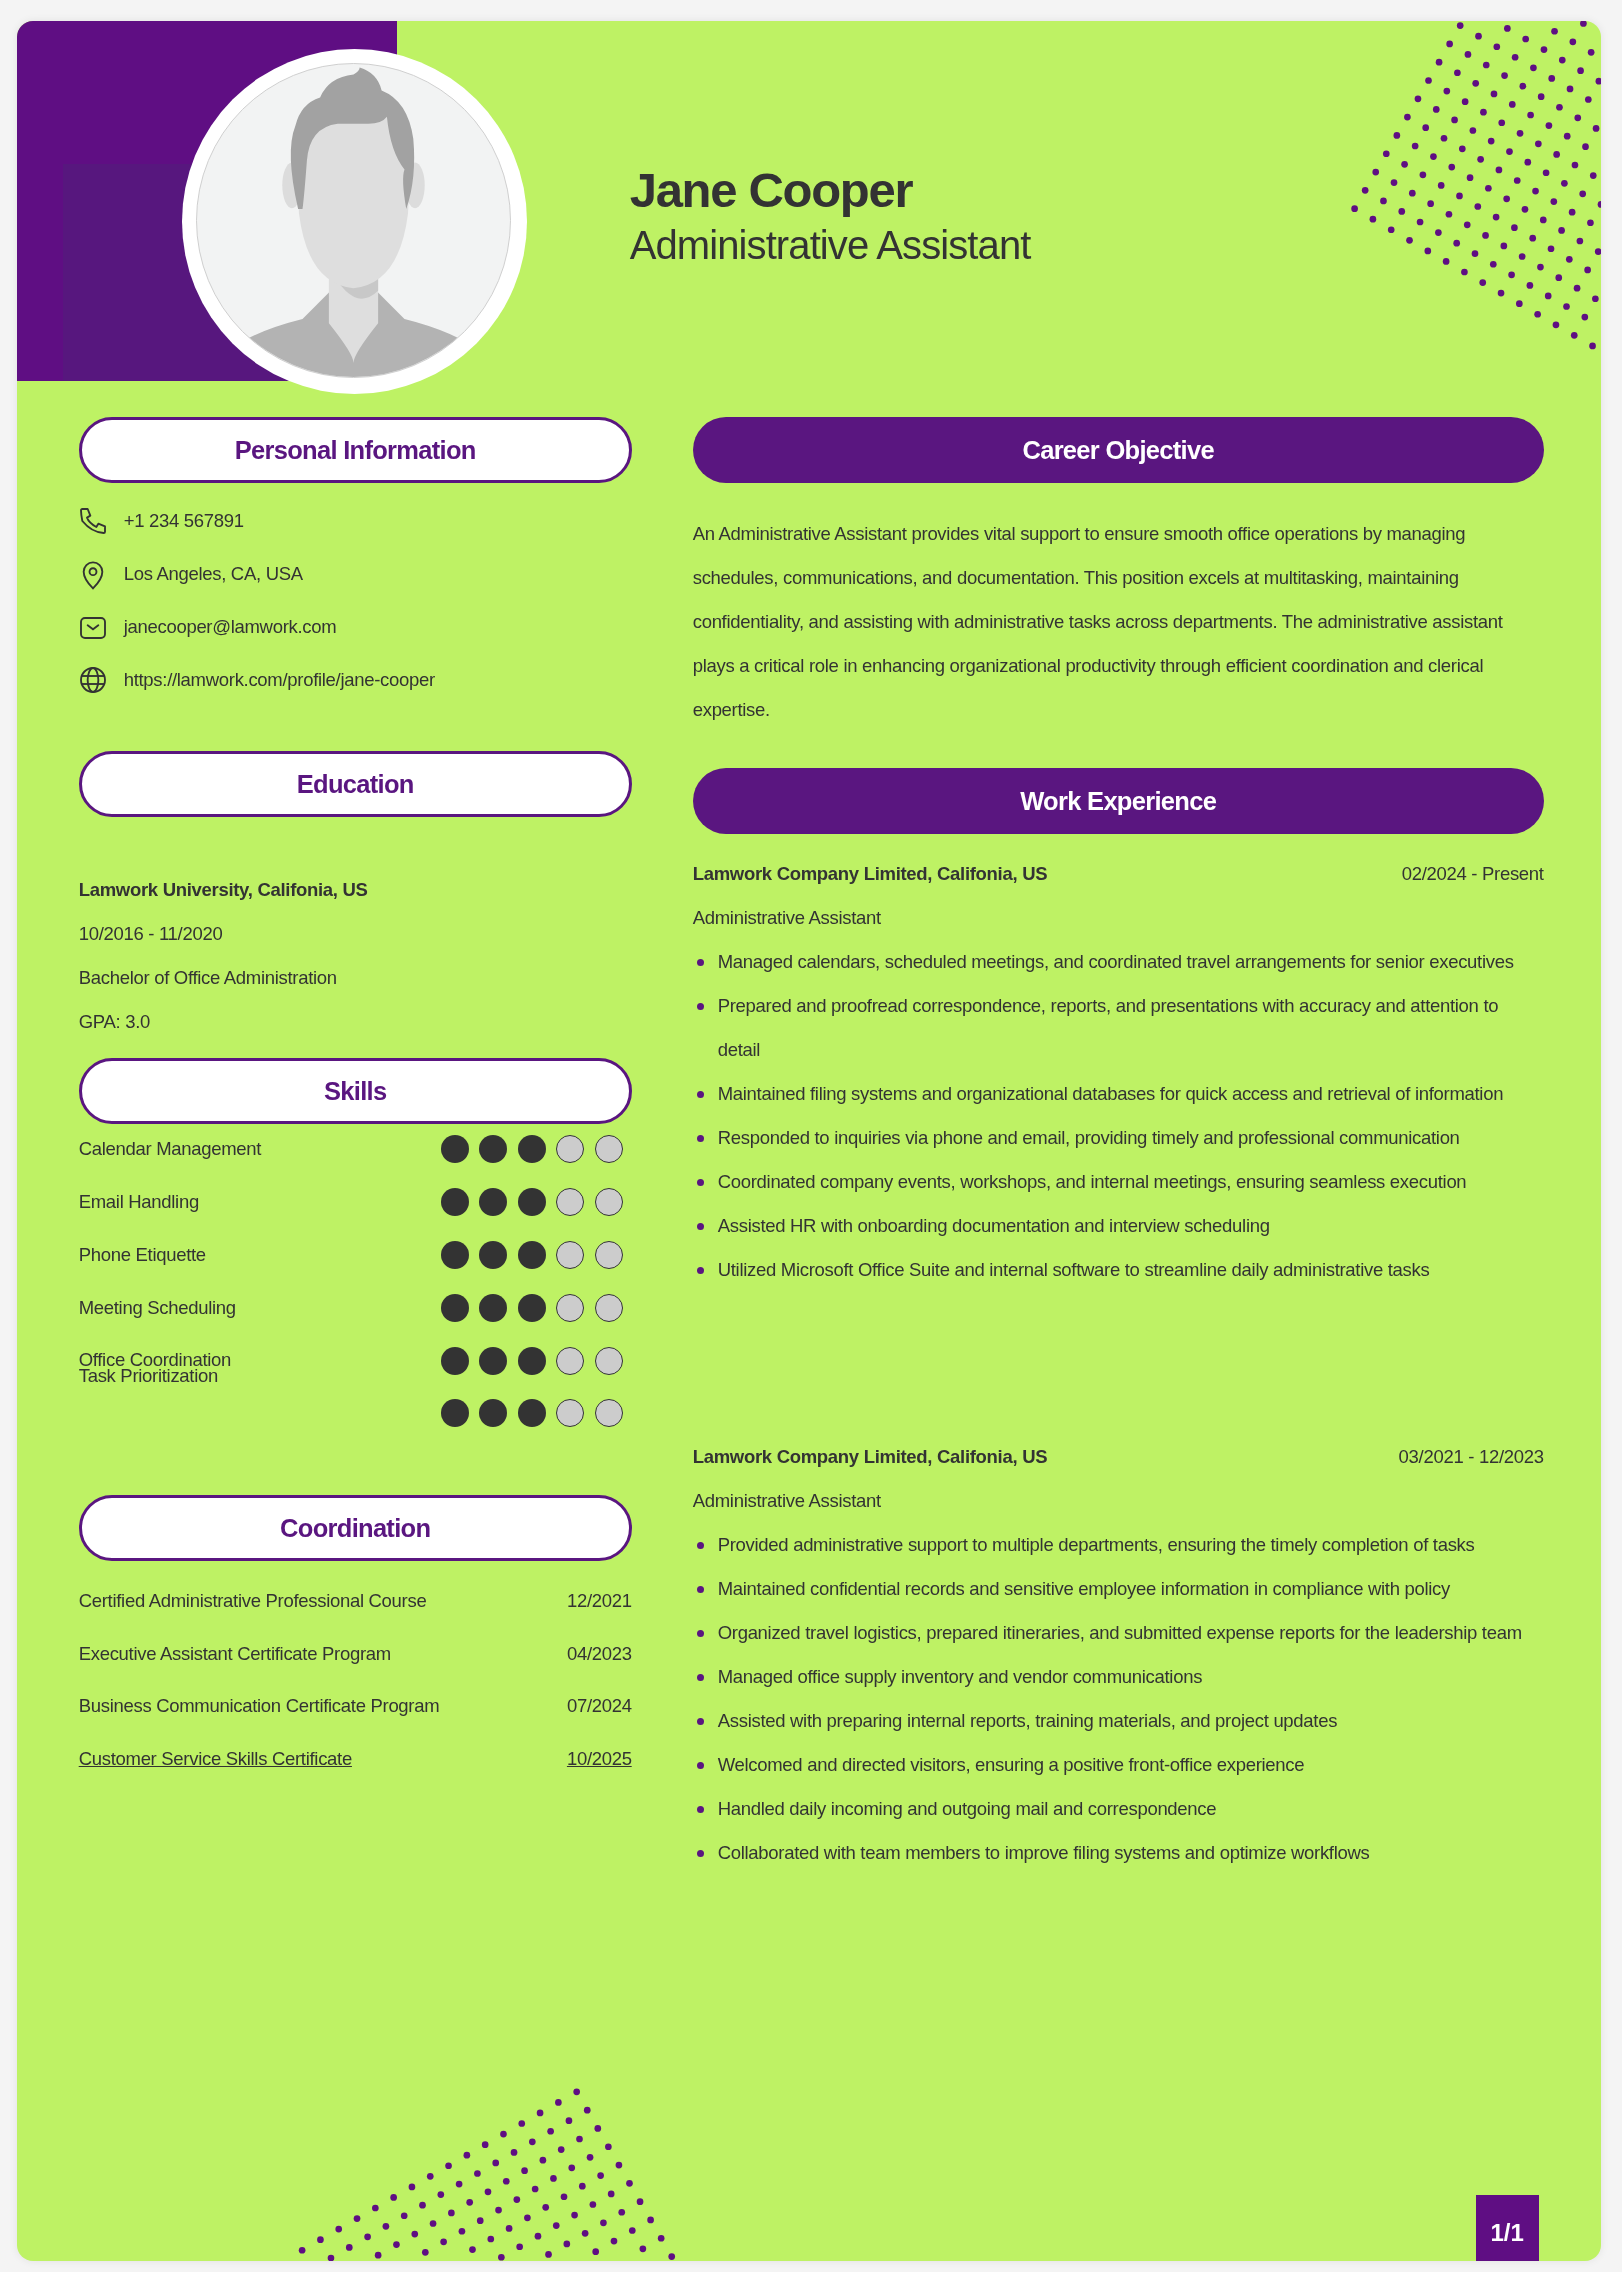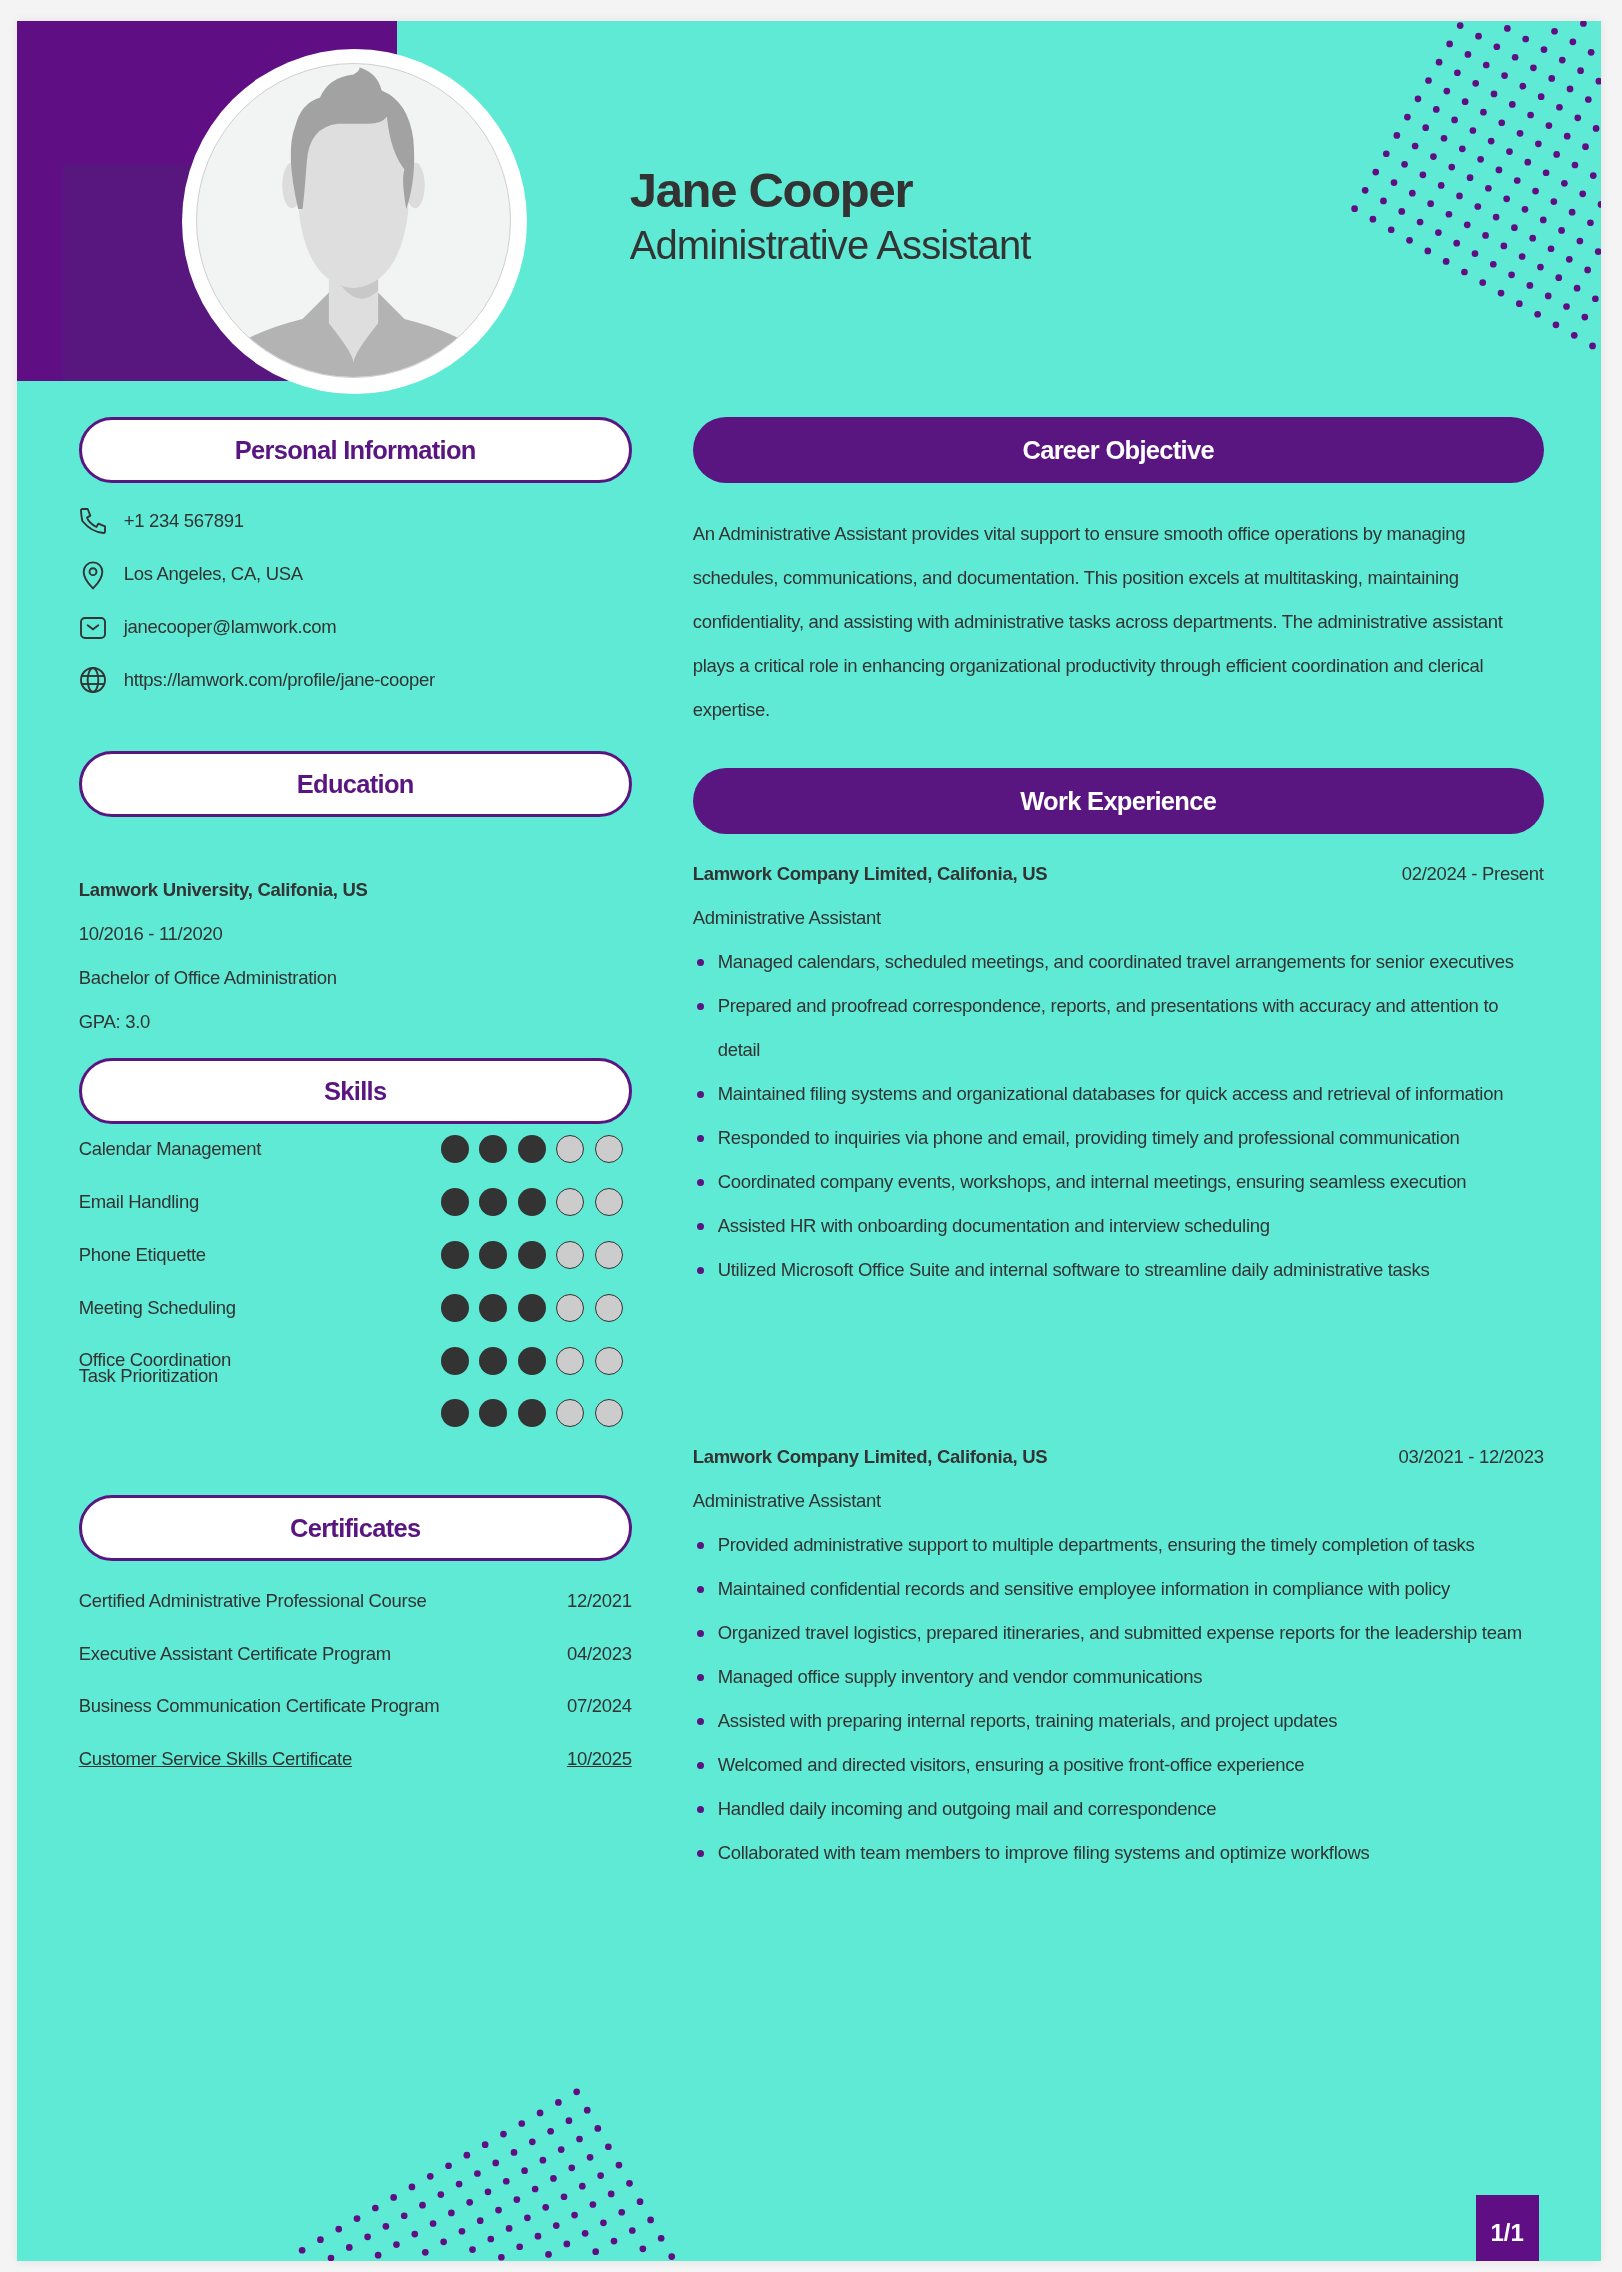--- a/index.html
+++ b/index.html
@@ -2,21 +2,21 @@
 <html style="font-size:14px"><head>
 <meta charset="utf-8">
 <style>
   html, body { margin: 0; padding: 0; }
   body {
     width: 1622px; height: 2273px; background: #f4f4f4; position: relative; overflow: hidden;
     font-family: "Liberation Sans", sans-serif; color: #333;
   }
   .page {
     position: absolute; left: 16.7px; top: 21px; width: 1584px; height: 2240px;
-    background: #5eead4; box-shadow: 0 0 8.8px rgba(0,0,0,0.08); overflow: hidden;
+    background: #bef264; box-shadow: 0 0 8.8px rgba(0,0,0,0.08); overflow: hidden; border-radius: 16px;
   }
   
   .abs { position: absolute; }
   .hdr-block { left: 0; top: 0; width: 380px; height: 360px; background: #5f0e83; }
   .hdr-inner { left: 46px; top: 143px; width: 264px; height: 217px; background: #57177e; }
   .photo {
     left: 165px; top: 28px; width: 317px; height: 317px; border-radius: 50%;
     background: #fff; padding: 14px; box-sizing: content-box;
   }
   .photo-inner {
@@ -347,21 +347,21 @@
 
   <div class="pill outline lcol-pill" style="top:730px;">Education</div>
   <div class="txt bold" style="left:62px;top:856px;">Lamwork University, Califonia, US</div>
   <div class="txt" style="left:62px;top:900px;">10/2016 - 11/2020</div>
   <div class="txt" style="left:62px;top:944px;">Bachelor of Office Administration</div>
   <div class="txt" style="left:62px;top:988px;">GPA: 3.0</div>
 
   <div class="pill outline lcol-pill" style="top:1037px;">Skills</div>
   <div id="skills-list"></div>
 
-  <div class="pill outline lcol-pill" style="top:1474px;">Certificates</div>
+  <div class="pill outline lcol-pill" style="top:1474px;">Coordination</div>
   <div id="cert-list"></div>
 
   <div class="pill filled rcol-pill" style="top:396px;">Career Objective</div>
   <div class="para">An Administrative Assistant provides vital support to ensure smooth office operations by managing schedules, communications, and documentation. This position excels at multitasking, maintaining confidentiality, and assisting with administrative tasks across departments. The administrative assistant plays a critical role in enhancing organizational productivity through efficient coordination and clerical expertise.</div>
 
   <div class="pill filled rcol-pill" style="top:747px;">Work Experience</div>
   <div id="jobs"></div>
 
   <div class="pagenum">1/1</div>
 <div class="txt" style="left: 62px; top: 1115px;">Calendar Management</div>

